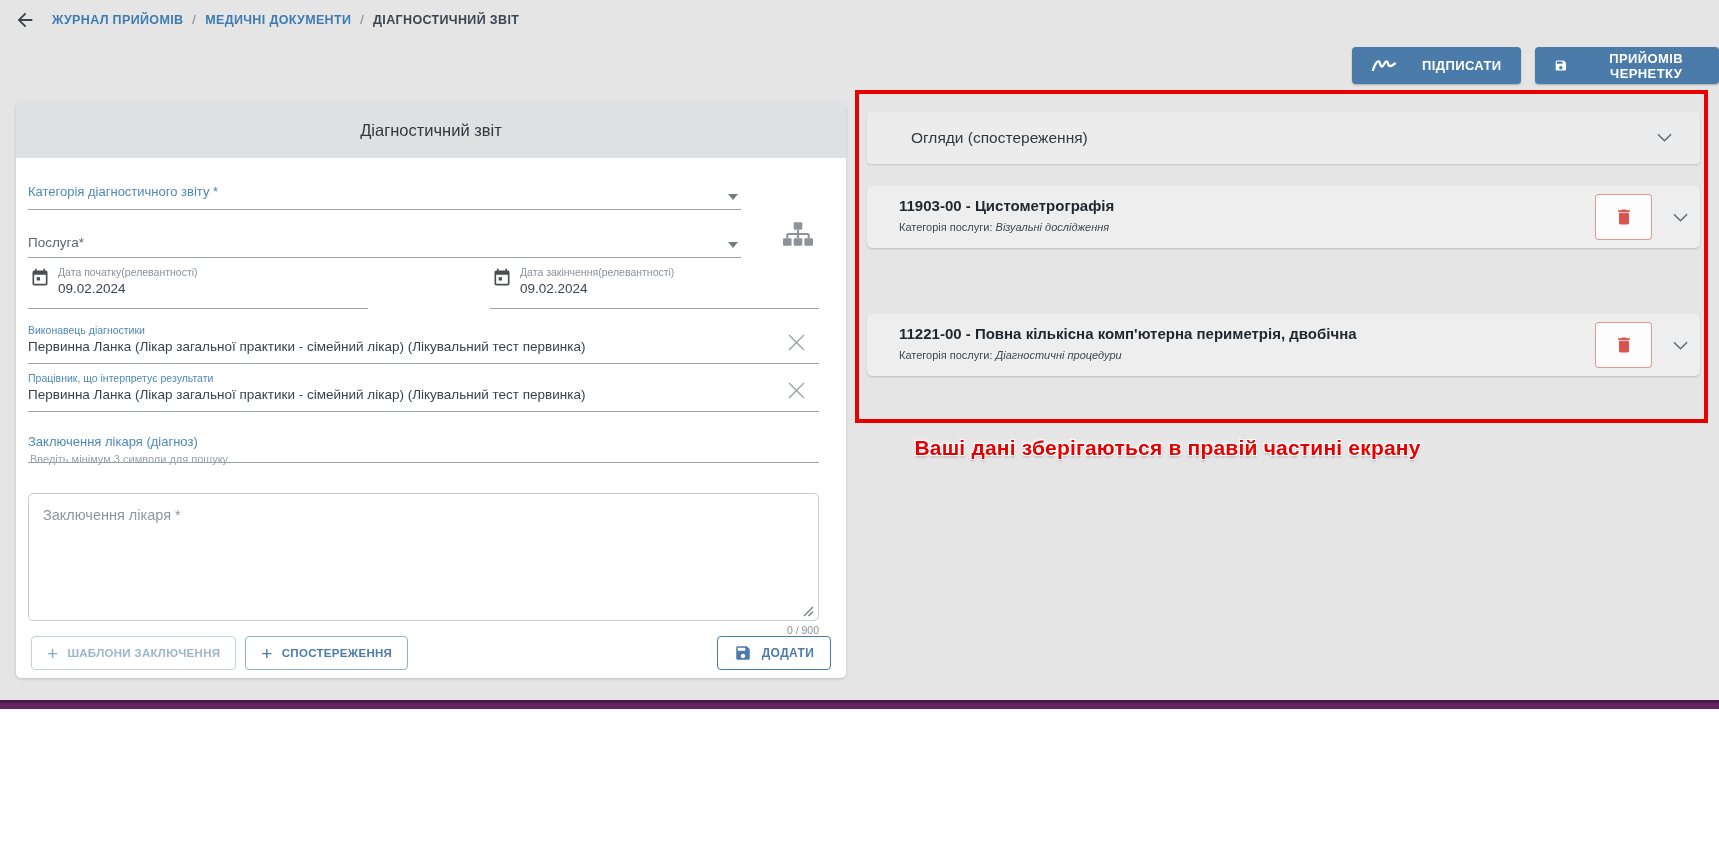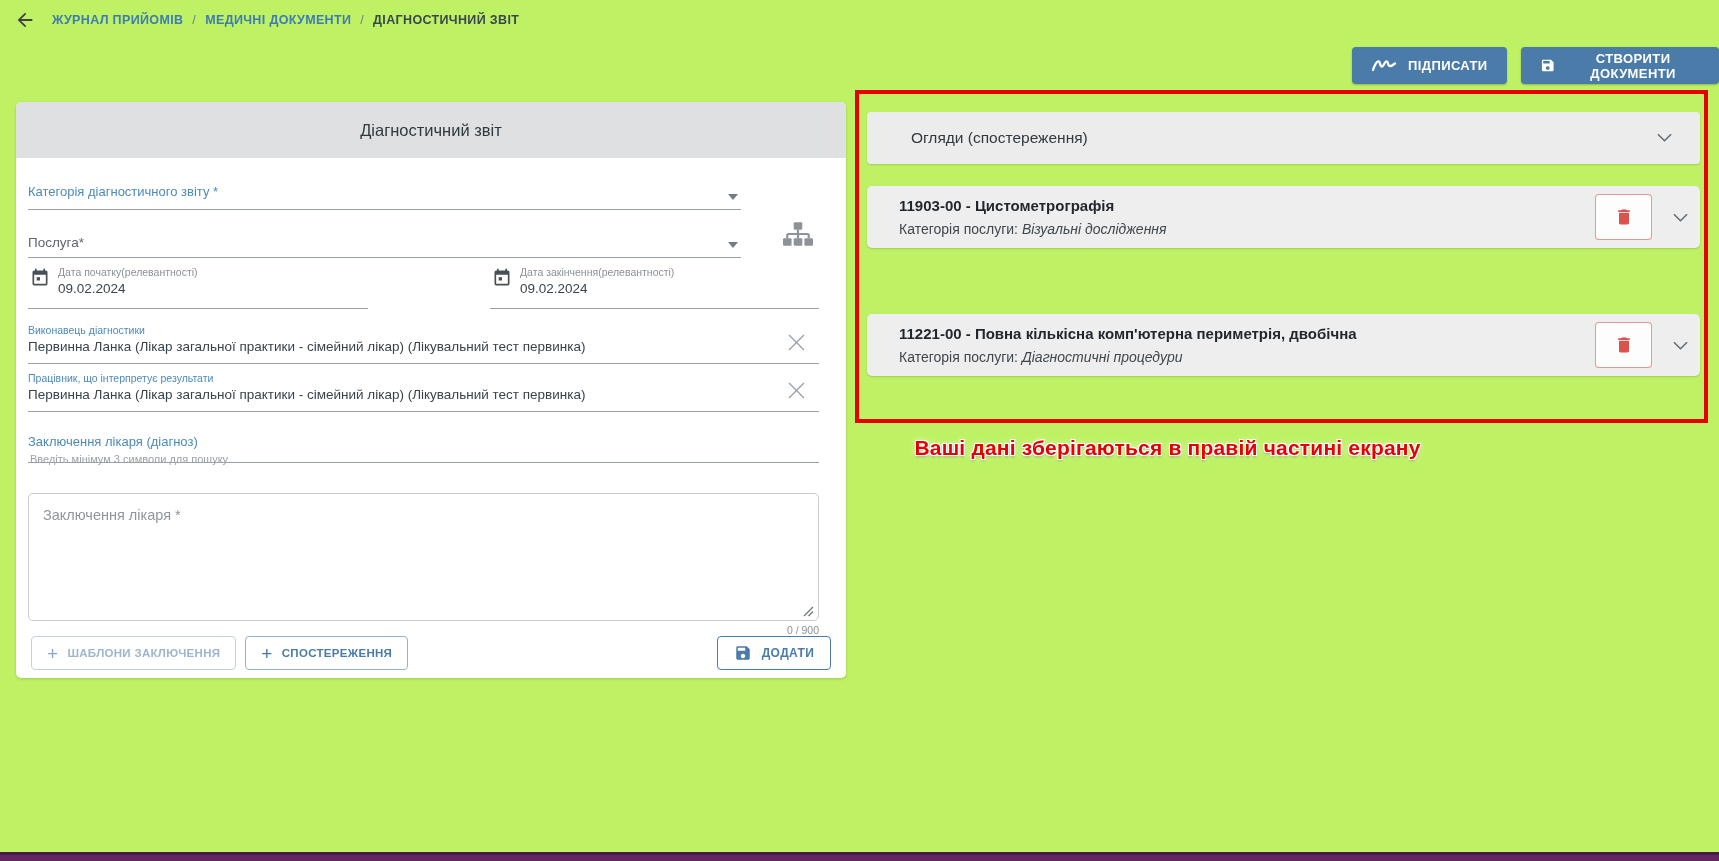--- a/index.html
+++ b/index.html
@@ -1,31 +1,31 @@
 <!DOCTYPE html>
 <html><head>
 <meta charset="utf-8">
 <style>
   * { margin:0; padding:0; box-sizing:border-box; }
   html,body { width:1719px; height:861px; }
   body { font-family:"Liberation Sans", sans-serif; }
-  .canvas { position:relative; width:1719px; height:861px; background:#bef264; overflow:hidden; }
+  .canvas { position:relative; width:1719px; height:709px; background:#e5e5e5; overflow:hidden; }
 
   
   .topbar { position:absolute; top:8px; left:12px; display:flex; align-items:center; height:24px; }
   .back-btn { width:26px; height:24px; display:flex; align-items:center; justify-content:center; cursor:pointer; }
   .breadcrumb { display:flex; align-items:center; gap:9px; margin-left:14px; font-size:12.5px; font-weight:700; letter-spacing:.35px; }
   .crumb-link { color:#3e7cb1; cursor:pointer; }
   .crumb-sep { color:#72808a; font-weight:400; }
   .crumb-current { color:#3b4650; }
 
   
   .top-actions { position:absolute; top:47px; left:1352px; display:flex; gap:14px; }
   .btn-primary { height:37px; background:#4a7ba9; color:#fff; border:none; border-radius:4px;
-    display:flex; align-items:center; gap:11px; padding:0 19px; font-family:inherit;
+    display:flex; align-items:center; gap:25px; padding:0 19px; font-family:inherit;
     font-size:13px; font-weight:700; letter-spacing:.4px; box-shadow:0 1px 2px rgba(0,0,0,.25); cursor:pointer; }
 
   
   .form-card { position:absolute; left:16px; top:102px; width:830px; height:576px; background:#ffffff;
     border-radius:5px; box-shadow:0 1px 3px rgba(0,0,0,.18); }
   .form-header { height:56px; background:#dfe0e1; border-radius:5px 5px 0 0; display:flex;
     align-items:center; justify-content:center; font-size:16.5px; color:#2e3940; }
   .fc-abs { position:absolute; }
 
   .sel-row { position:absolute; left:12px; width:713px; border-bottom:1px solid #9aa1a7; }
@@ -71,21 +71,21 @@
   
   .obs-panel { position:absolute; left:855px; top:90px; width:853px; height:333px; border:4px solid #e80000; }
   .obs-header { position:absolute; left:8px; top:18px; width:833px; height:52px; background:#ececed;
     border-radius:4px; box-shadow:0 1px 2px rgba(0,0,0,.14); display:flex; align-items:center; cursor:pointer; }
   .obs-header-title { margin-left:44px; font-size:15.5px; color:#30393f; }
   .obs-header .chev { position:absolute; right:28px; top:21px; }
 
   .obs-item { position:absolute; left:8px; width:833px; height:62px; background:#eeeeef;
     border-radius:5px; box-shadow:0 1px 2px rgba(0,0,0,.16); }
   .obs-item-title { position:absolute; left:32px; top:11px; font-size:15px; font-weight:700; color:#1f262c; white-space:nowrap; }
-  .obs-item-cat { position:absolute; left:32px; top:35px; font-size:14px; color:#3f474e; }
+  .obs-item-cat { position:absolute; left:32px; top:35px; font-size:11px; color:#3f474e; }
   .obs-item-cat .cat-val { font-style:italic; }
   .del-btn { position:absolute; right:48px; top:8px; width:57px; height:46px; background:#fdfdfd;
     border:1px solid rgba(217,83,79,.6); border-radius:4px; display:flex; align-items:center; justify-content:center; cursor:pointer; }
   .obs-item .chev { position:absolute; right:12px; top:27px; cursor:pointer; }
 
   .annotation { position:absolute; left:905px; top:436px; width:525px; text-align:center;
     font-size:21px; font-weight:700; color:#e60000; letter-spacing:.2px;
     text-shadow:-1px -1px 0 #fff, 1px -1px 0 #fff, -1px 1px 0 #fff, 1px 1px 0 #fff, 0 0 6px rgba(255,255,255,.95), 0 2px 3px rgba(0,0,0,.35); }
 
   .footer-bar { position:absolute; left:0; right:0; bottom:0; height:9px; background:#632663; border-top:3px solid #451b47; }
@@ -114,21 +114,21 @@
     <button class="btn-primary">
       <svg width="26" height="15" viewBox="0 0 26 15">
           <path d="M2 12 C5 3 8 1.5 9 5.5 C10 9.5 11.5 9.5 13.5 5.5 C15 2.5 16.5 2.8 17.2 6 C17.8 8.8 19.5 9 24 5.5" fill="none" stroke="#ffffff" stroke-width="2.3" stroke-linecap="round"></path>
         </svg>
       <span>ПІДПИСАТИ</span>
     </button>
     <button class="btn-primary">
       <svg width="19" height="19" viewBox="0 0 24 24">
           <path d="M17 3H5c-1.11 0-2 .9-2 2v14c0 1.1.89 2 2 2h14c1.1 0 2-.9 2-2V7l-4-4zm-5 16c-1.66 0-3-1.34-3-3s1.34-3 3-3 3 1.34 3 3-1.34 3-3 3zm3-10H5V5h10v4z" fill="#ffffff"></path>
         </svg>
-      <span>СТВОРИТИ ДОКУМЕНТИ</span>
+      <span>ПРИЙОМІВ ЧЕРНЕТКУ</span>
     </button>
   </div>
 
   <div class="form-card">
     <div class="form-header">Діагностичний звіт</div>
 
     <div class="sel-row" style="top:122px; height:34px; display:flex; align-items:flex-end; padding-bottom:7px;">
       <span class="sel-label-gray">Послуга*</span>
       <span class="caret"></span>
     </div>

